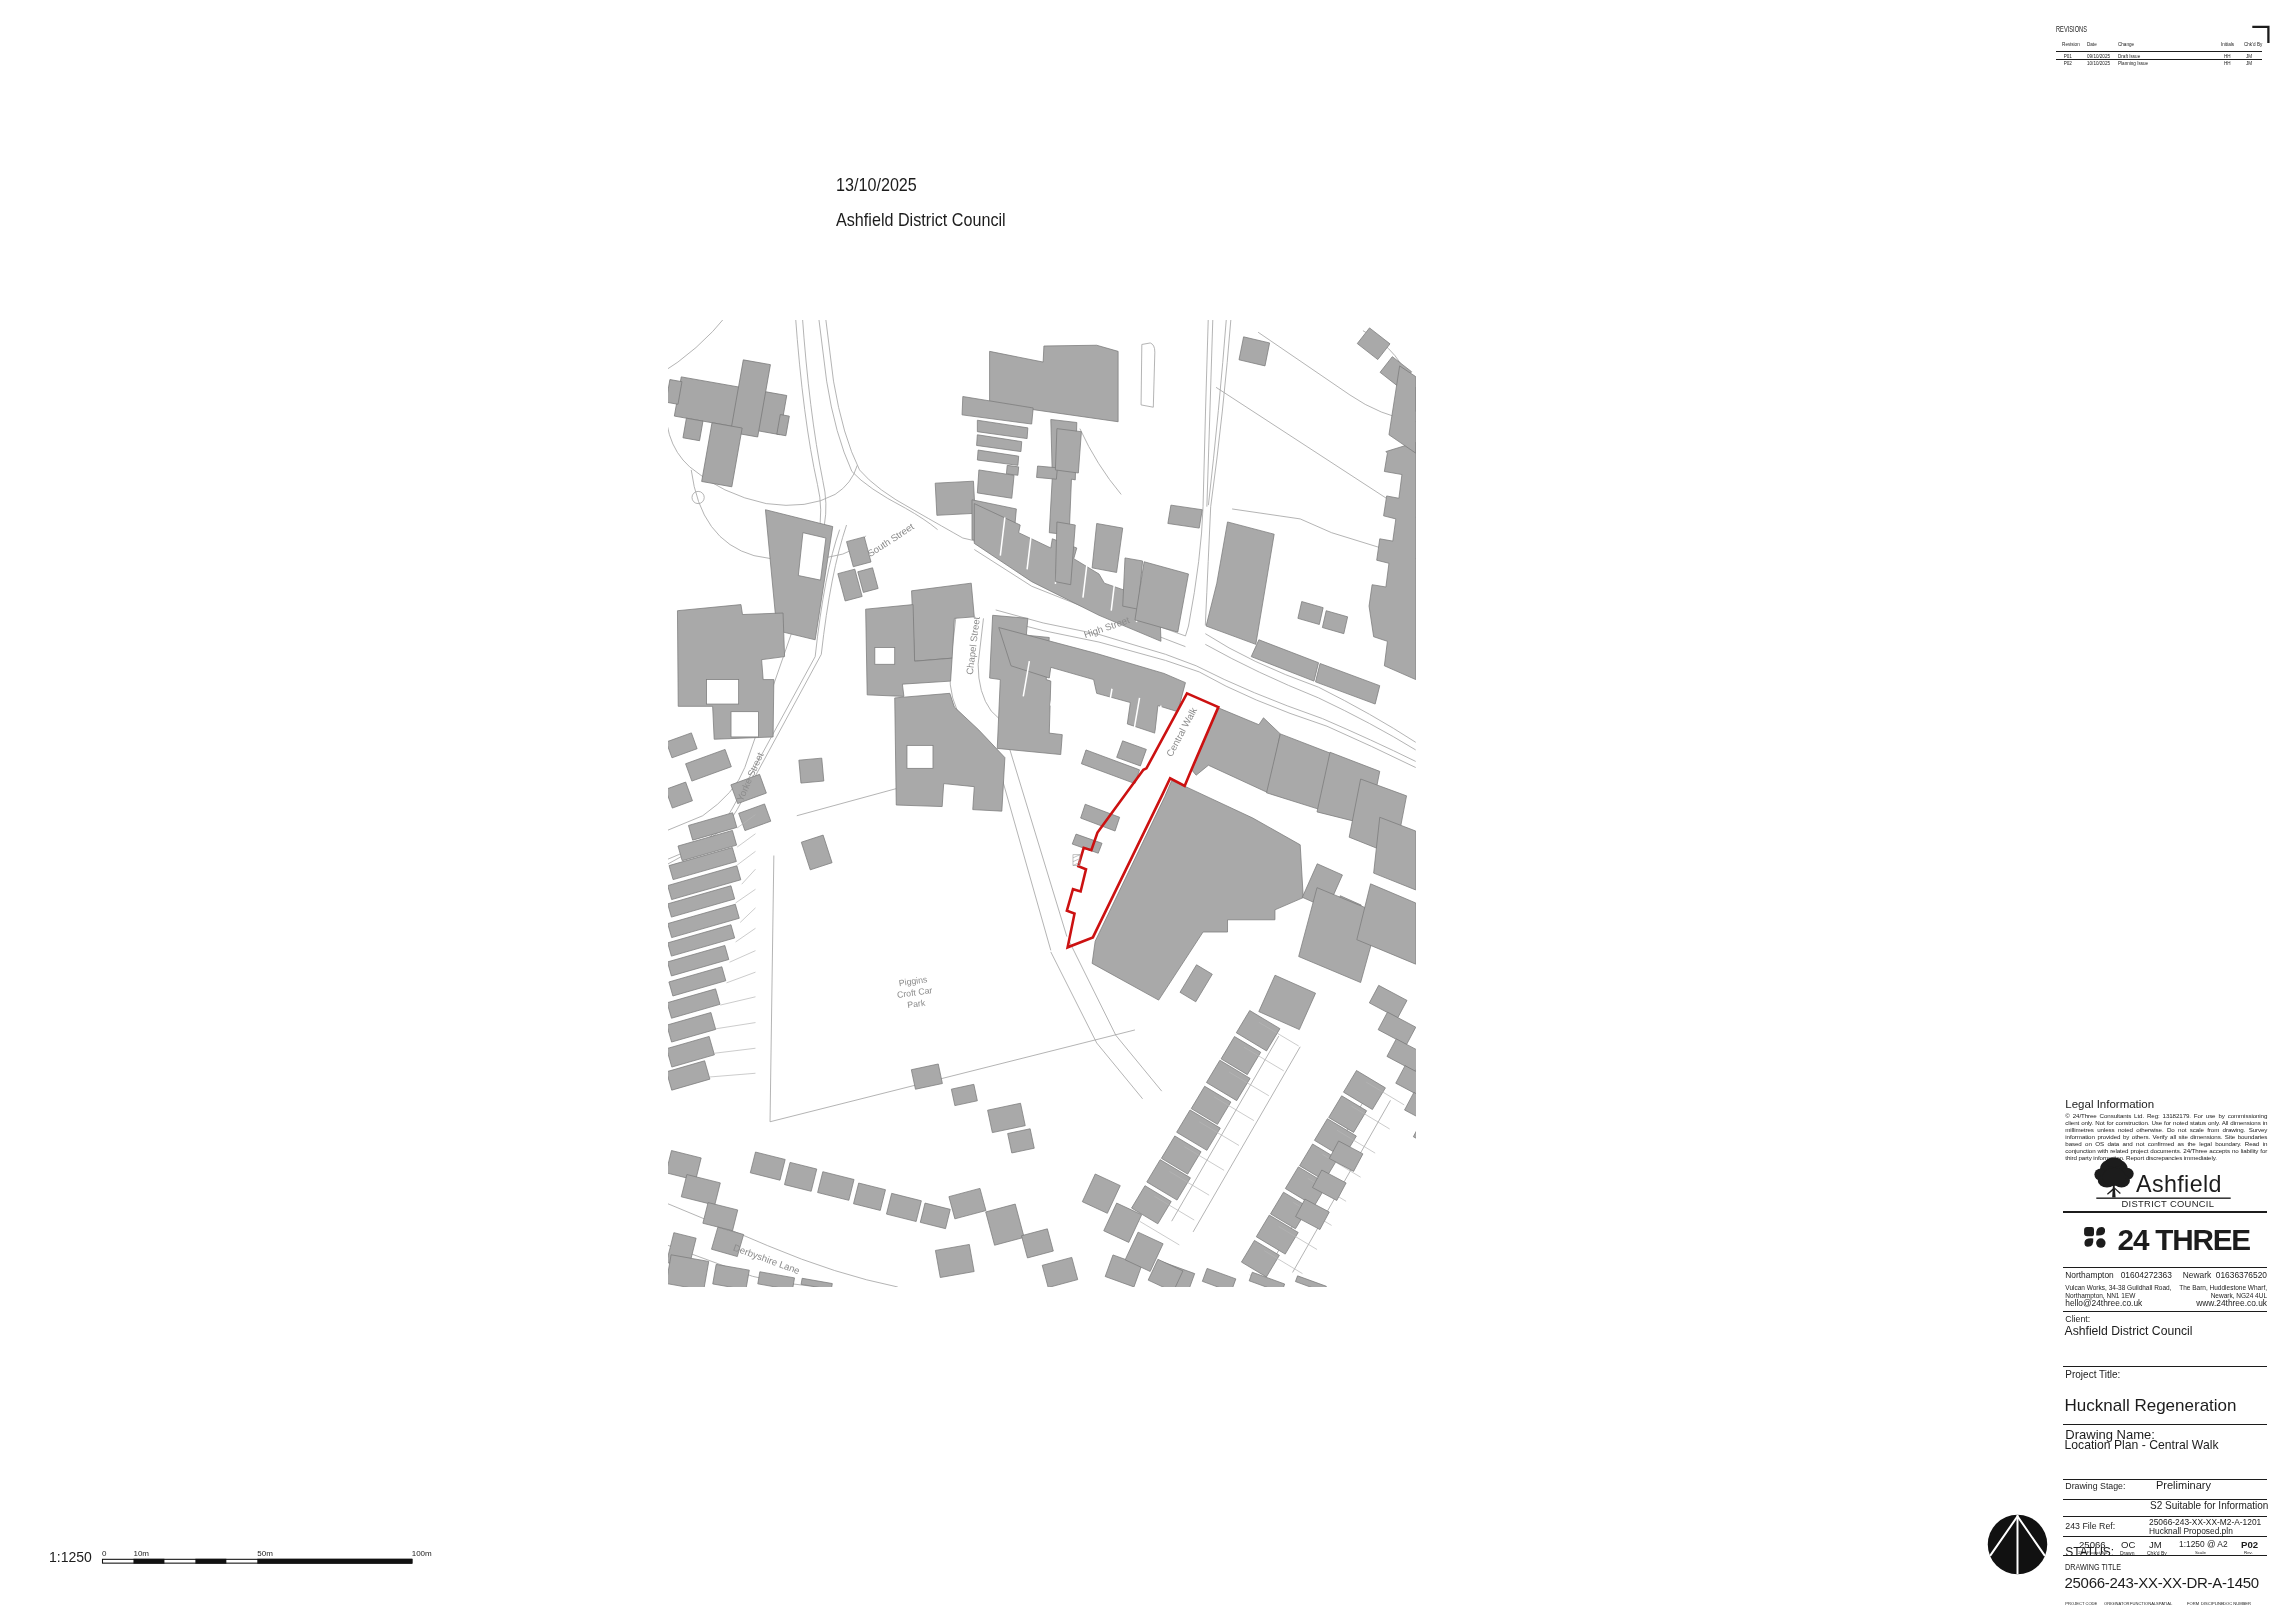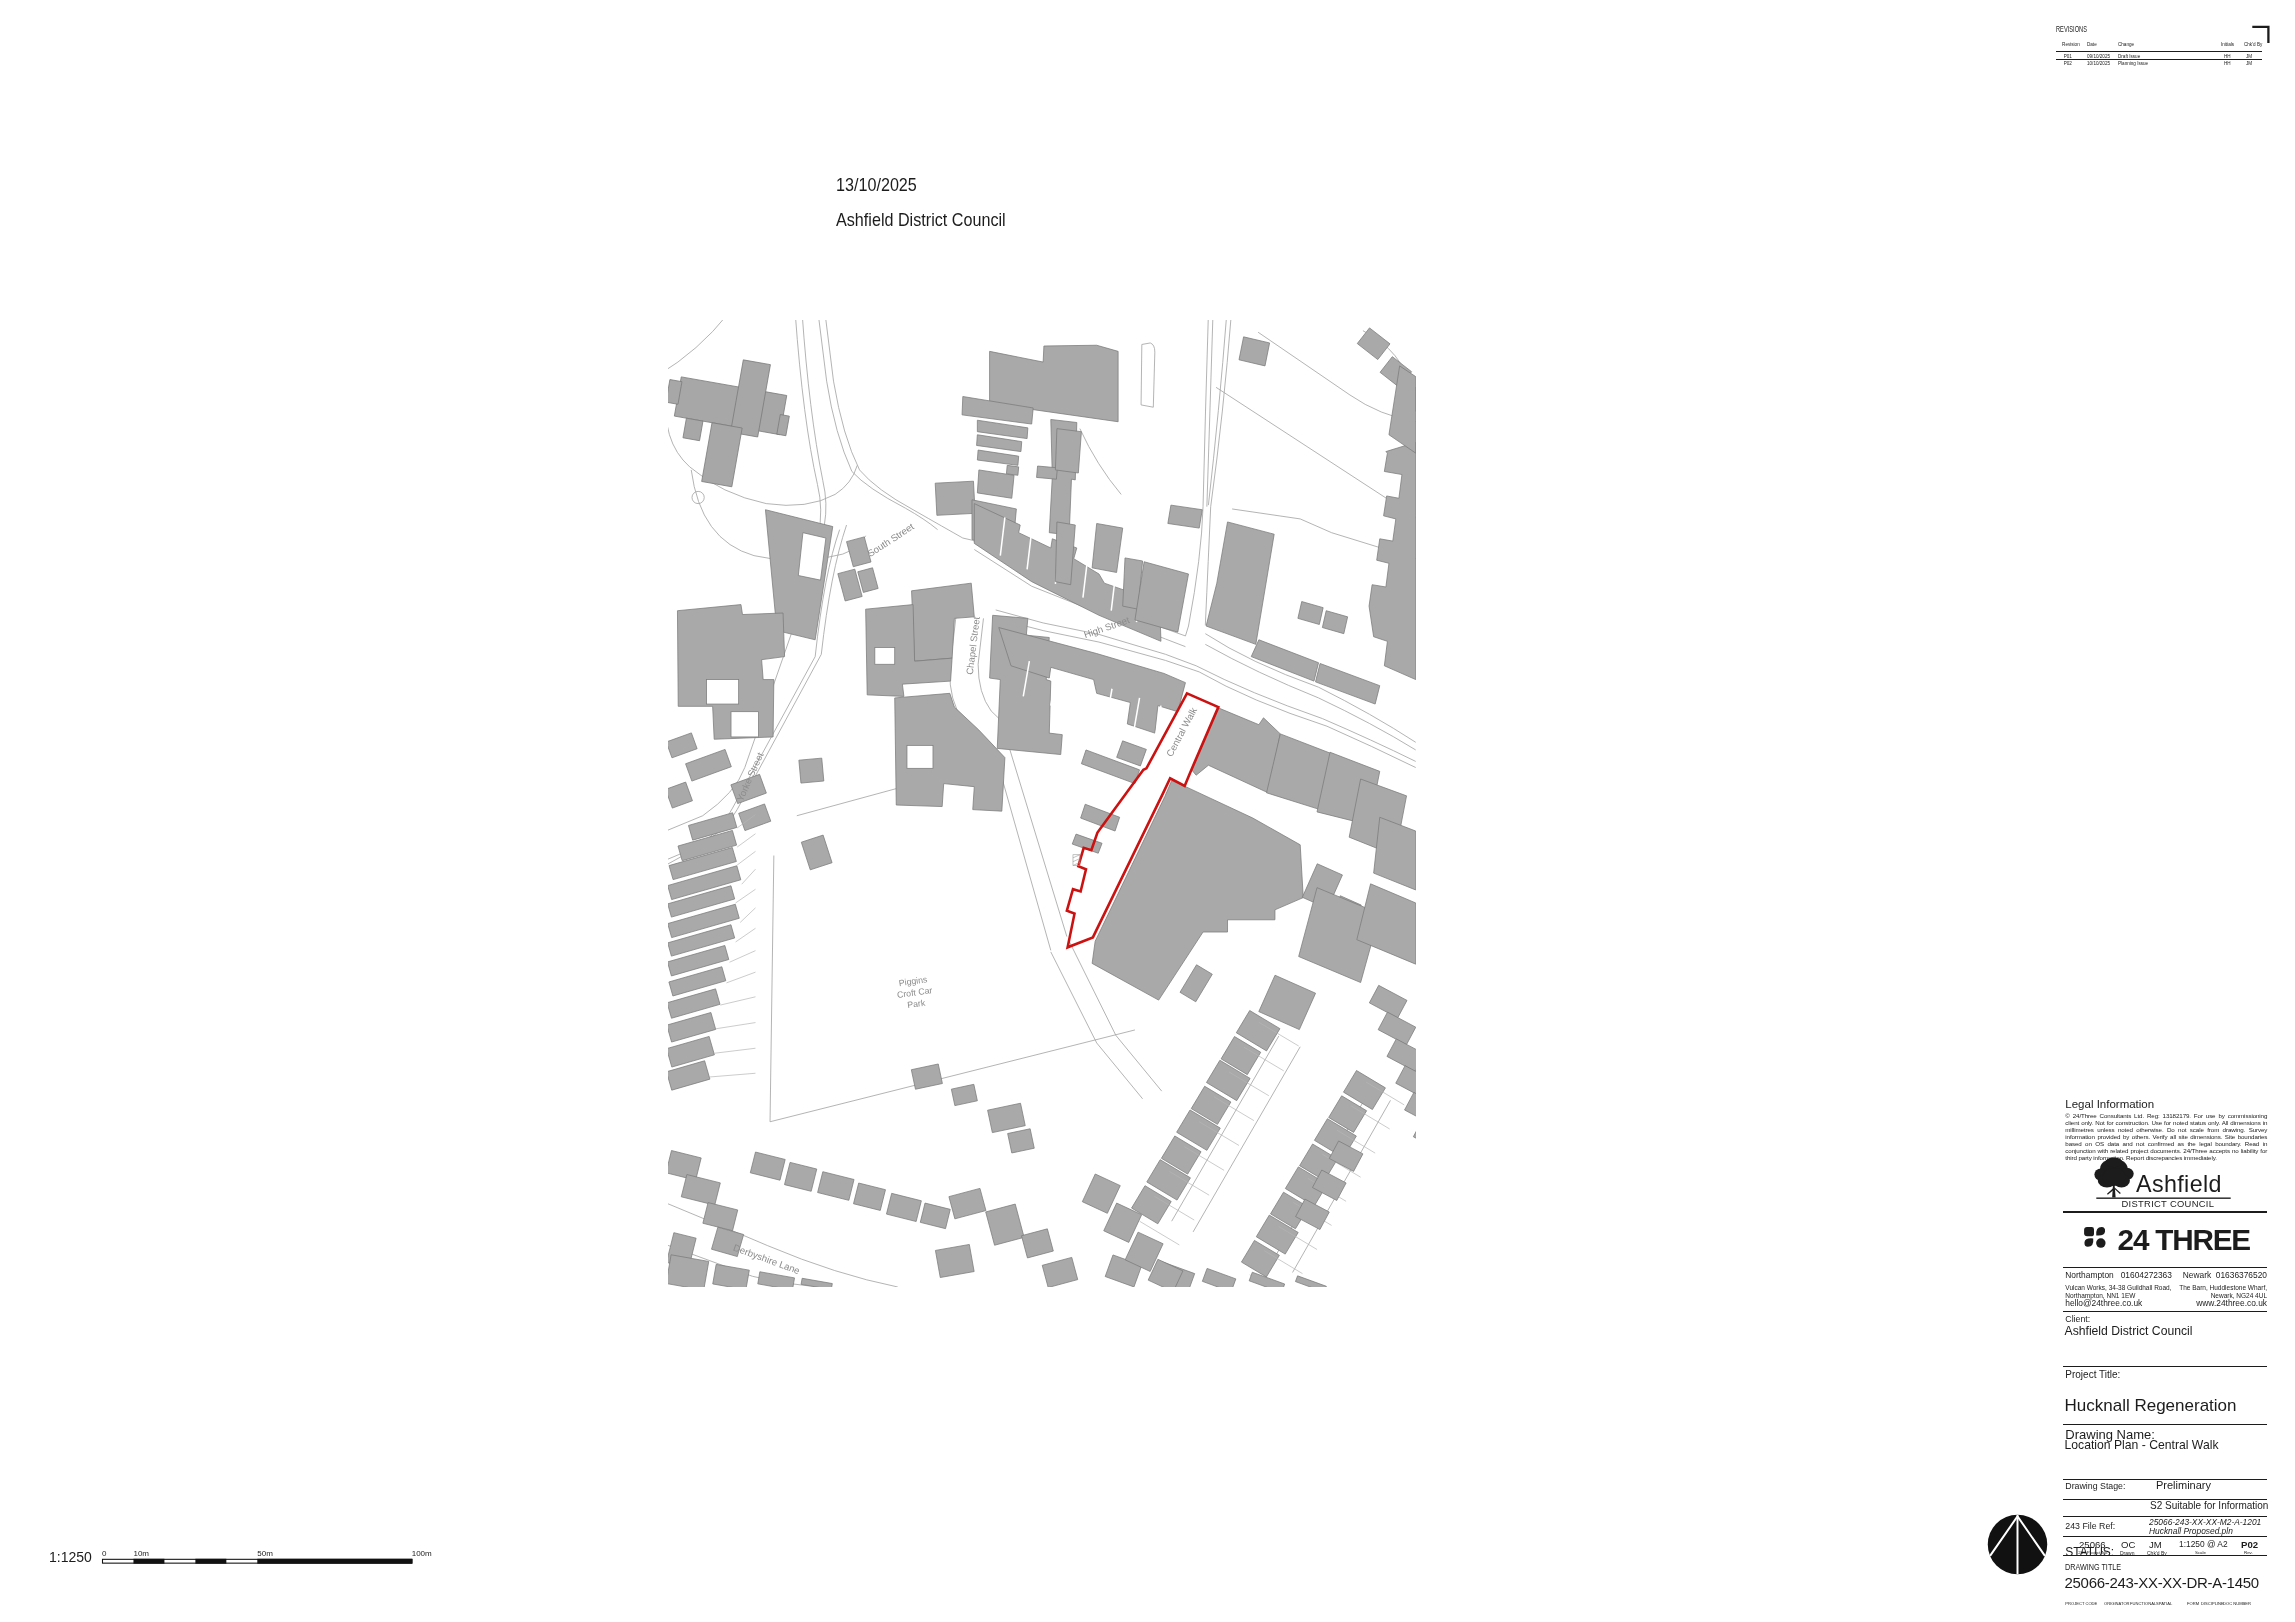--- a/index.html
+++ b/index.html
@@ -457,21 +457,21 @@
   <div class="abs" style="left:93px;top:385px;font-size:11px;">Preliminary</div>
 
   <div class="rule" style="left:0;top:405px;width:204px;"></div>
 
   <div class="abs" style="left:2.3px;top:407px;font-size:12px;margin-top:44px;">STATUS:</div>
   <div class="abs" style="left:87px;top:406px;font-size:10px;">S2 Suitable for Information</div>
 
   <div class="rule" style="left:0;top:422px;width:204px;"></div>
 
   <div class="abs" style="left:2.3px;top:427px;font-size:8.8px;">243 File Ref:</div>
-  <div class="abs" style="left:86px;top:424px;font-size:8.4px;line-height:9.2px;font-style:italic;">25066-243-XX-XX-M2-A-1201<br>Hucknall Proposed.pln</div>
+  <div class="abs" style="left:86px;top:424px;font-size:8.4px;line-height:9.2px;">25066-243-XX-XX-M2-A-1201<br>Hucknall Proposed.pln</div>
 
   <div class="rule" style="left:0;top:442px;width:204px;"></div>
 
   <div class="abs" style="left:0px;top:445px;width:204px;">
     <span class="abs" style="left:16px;top:0;font-size:9.6px;">25066</span>
     <span class="abs" style="left:58px;top:0;font-size:9.6px;">OC</span>
     <span class="abs" style="left:86px;top:0;font-size:9.6px;">JM</span>
     <span class="abs" style="left:116px;top:0;font-size:8.4px;">1:1250 @ A2</span>
     <span class="abs" style="left:178px;top:0;font-size:9.6px;font-weight:bold;">P02</span>
     <span class="abs" style="left:15.3px;top:10.7px;font-size:4.4px;">243 Project No</span>

